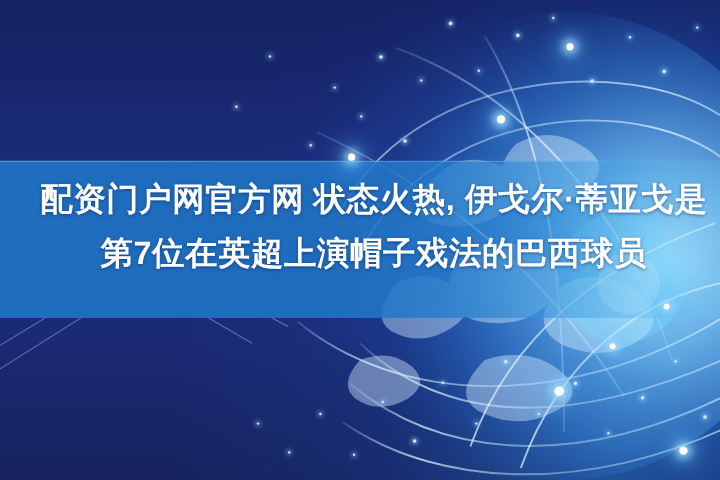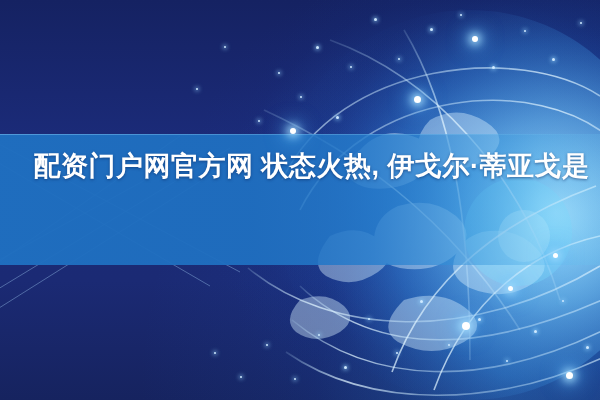--- a/index.html
+++ b/index.html
@@ -213,15 +213,16 @@
   <div class="dot" style="left:368px;top:318px;width:2px;height:2px;"></div>
   <div class="dot" style="left:344px;top:366px;width:3px;height:3px;"></div>
   <div class="dot" style="left:318px;top:334px;width:2px;height:2px;"></div>
   <div class="dot" style="left:294px;top:378px;width:2px;height:2px;"></div>
   <div class="dot" style="left:266px;top:344px;width:2px;height:2px;"></div>
   <div class="dot" style="left:240px;top:376px;width:2px;height:2px;"></div>
   <div class="dot" style="left:214px;top:352px;width:2px;height:2px;"></div>
 
   <div class="headline">
     <span class="line">配资门户网官方网 状态火热, 伊戈尔·蒂亚戈是</span>
+    <span class="line">第7位在英超上演帽子戏法的巴西球员</span>
   </div>
 
 </div>
 
 </body></html>

